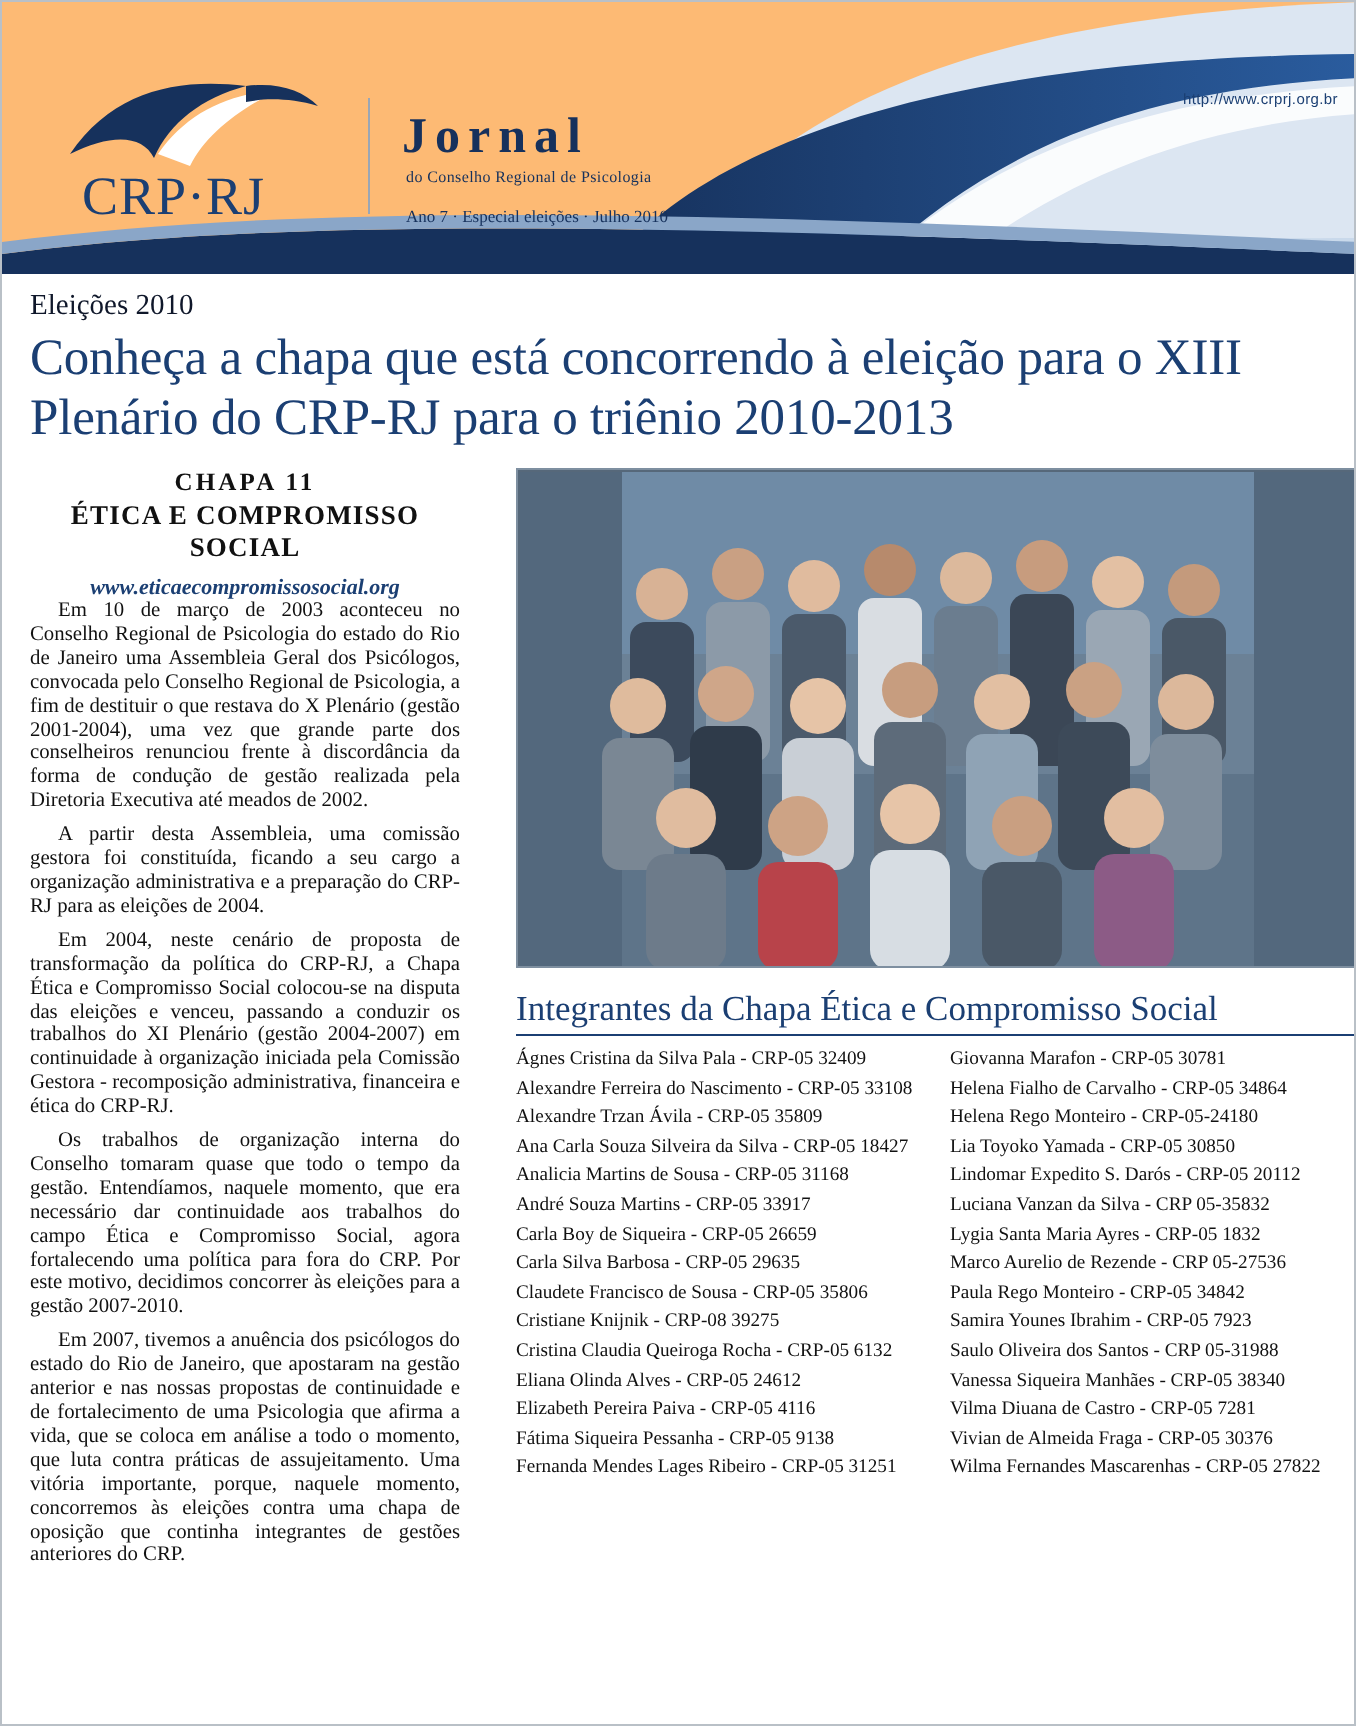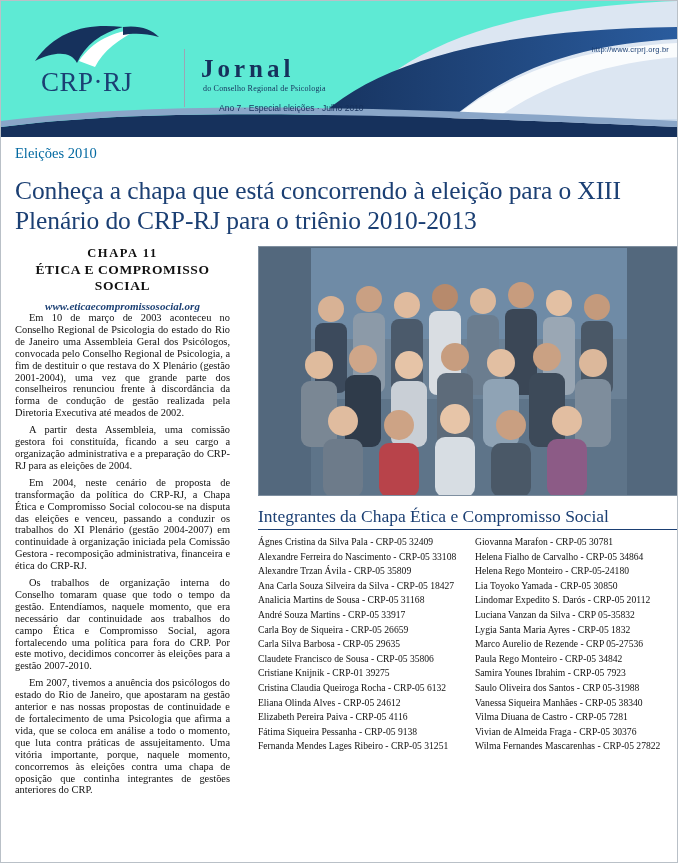--- a/index.html
+++ b/index.html
@@ -18,40 +18,40 @@
     overflow: hidden;
     margin: 0 auto;
     border: 1px solid #b9c0c7;
     box-sizing: border-box;
   }
 
   
   .masthead {
     position: relative;
     height: 136px;
-    background: #5eead4;
+    background: #fdba74;
     overflow: hidden;
   }
   .masthead-swoosh {
     position: absolute;
     inset: 0;
   }
   .url-box {
     position: absolute;
     top: 44px;
     right: 8px;
     font-family: "Liberation Sans", sans-serif;
     font-size: 7.5px;
     color: #1b3f73;
     letter-spacing: .2px;
   }
   .logo-wrap {
     position: absolute;
     left: 26px;
-    top: 20px;
+    top: 36px;
     width: 150px;
     height: 78px;
     text-align: center;
   }
   .logo-text {
     position: absolute;
     left: 14px;
     top: 46px;
     font-family: "Liberation Serif", serif;
     font-size: 27px;
@@ -80,36 +80,36 @@
   }
   .jornal-sub {
     font-family: "Liberation Serif", serif;
     font-size: 8px;
     color: #16315c;
     letter-spacing: .2px;
     margin-top: 1px;
     margin-left: 2px;
   }
   .jornal-ano {
-    font-family: Liberation Sans, sans-serif;
+    font-family: Liberation Serif, serif;
     font-size: 8.5px;
     color: #16315c;
     margin-top: 10px;
-    margin-left: 18px;
+    margin-left: 2px;
   }
 
   
   .headline-zone {
     padding: 8px 14px 0 14px;
   }
   .eyebrow {
     font-family: "Liberation Serif", serif;
     font-size: 14.5px;
-    color: #0369a1;
-    margin-bottom: 14px;
+    color: #0f172a;
+    margin-bottom: 2px;
   }
   .headline {
     font-family: "Liberation Serif", serif;
     font-size: 25.5px;
     line-height: 30px;
     color: #1b3f73;
     letter-spacing: -0.1px;
   }
 
   
@@ -353,21 +353,21 @@
         <div class="names-col">
           <div class="name-item">Ágnes Cristina da Silva Pala - CRP-05 32409</div>
           <div class="name-item">Alexandre Ferreira do Nascimento - CRP-05 33108</div>
           <div class="name-item">Alexandre Trzan Ávila - CRP-05 35809</div>
           <div class="name-item">Ana Carla Souza Silveira da Silva - CRP-05 18427</div>
           <div class="name-item">Analicia Martins de Sousa - CRP-05 31168</div>
           <div class="name-item">André Souza Martins - CRP-05 33917</div>
           <div class="name-item">Carla Boy de Siqueira - CRP-05 26659</div>
           <div class="name-item">Carla Silva Barbosa - CRP-05 29635</div>
           <div class="name-item">Claudete Francisco de Sousa - CRP-05 35806</div>
-          <div class="name-item">Cristiane Knijnik - CRP-01 39275</div>
+          <div class="name-item">Cristiane Knijnik - CRP-08 39275</div>
           <div class="name-item">Cristina Claudia Queiroga Rocha - CRP-05 6132</div>
           <div class="name-item">Eliana Olinda Alves - CRP-05 24612</div>
           <div class="name-item">Elizabeth Pereira Paiva - CRP-05 4116</div>
           <div class="name-item">Fátima Siqueira Pessanha - CRP-05 9138</div>
           <div class="name-item">Fernanda Mendes Lages Ribeiro - CRP-05 31251</div>
         </div>
         <div class="names-col">
           <div class="name-item">Giovanna Marafon - CRP-05 30781</div>
           <div class="name-item">Helena Fialho de Carvalho - CRP-05 34864</div>
           <div class="name-item">Helena Rego Monteiro - CRP-05-24180</div>

